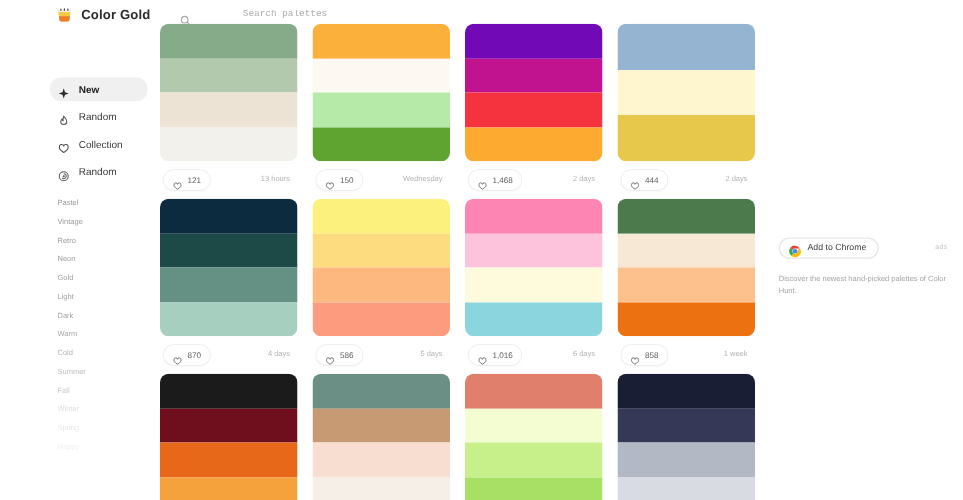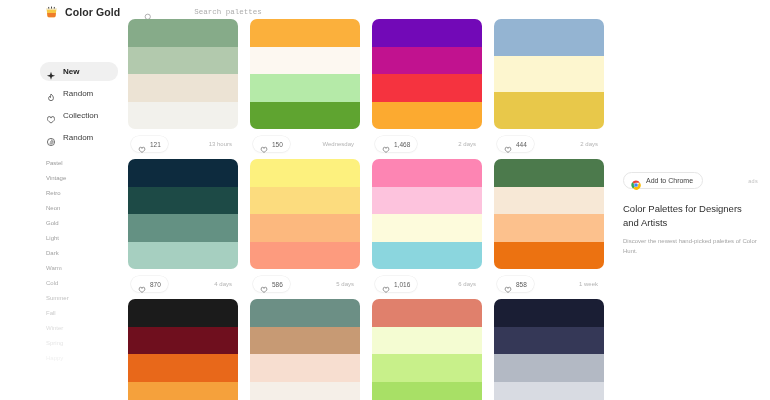--- a/index.html
+++ b/index.html
@@ -384,18 +384,17 @@
               <path d="M10 1 a9 9 0 0 1 7.8 4.5 H10 a4.5 4.5 0 0 0 -3.9 2.3 L2.6 4.3 A9 9 0 0 1 10 1 Z" fill="#ea4335"></path>
               <path d="M2.6 4.3 L6.1 7.8 A4.5 4.5 0 0 0 7.9 13.6 L4.3 17.2 A9 9 0 0 1 2.6 4.3 Z" fill="#34a853"></path>
               <path d="M17.8 5.5 A9 9 0 0 1 4.3 17.2 L7.9 13.6 a4.5 4.5 0 0 0 6.2 -5.8 Z" fill="#fbbc05"></path>
               <circle cx="10" cy="10" r="3.7" fill="#4285f4"></circle>
             </svg>
           </span>
           <span class="chrome-label">Add to Chrome</span>
         </div>
         <span class="ads-label">ads</span>
       </div>
-      <div class="rail-title">Color Palettes for Designers and Artists</div>
       <div class="rail-desc">Discover the newest hand-picked palettes of Color Hunt.</div>
     </div>
 
   </div>
 </div>
 
 </body></html>

